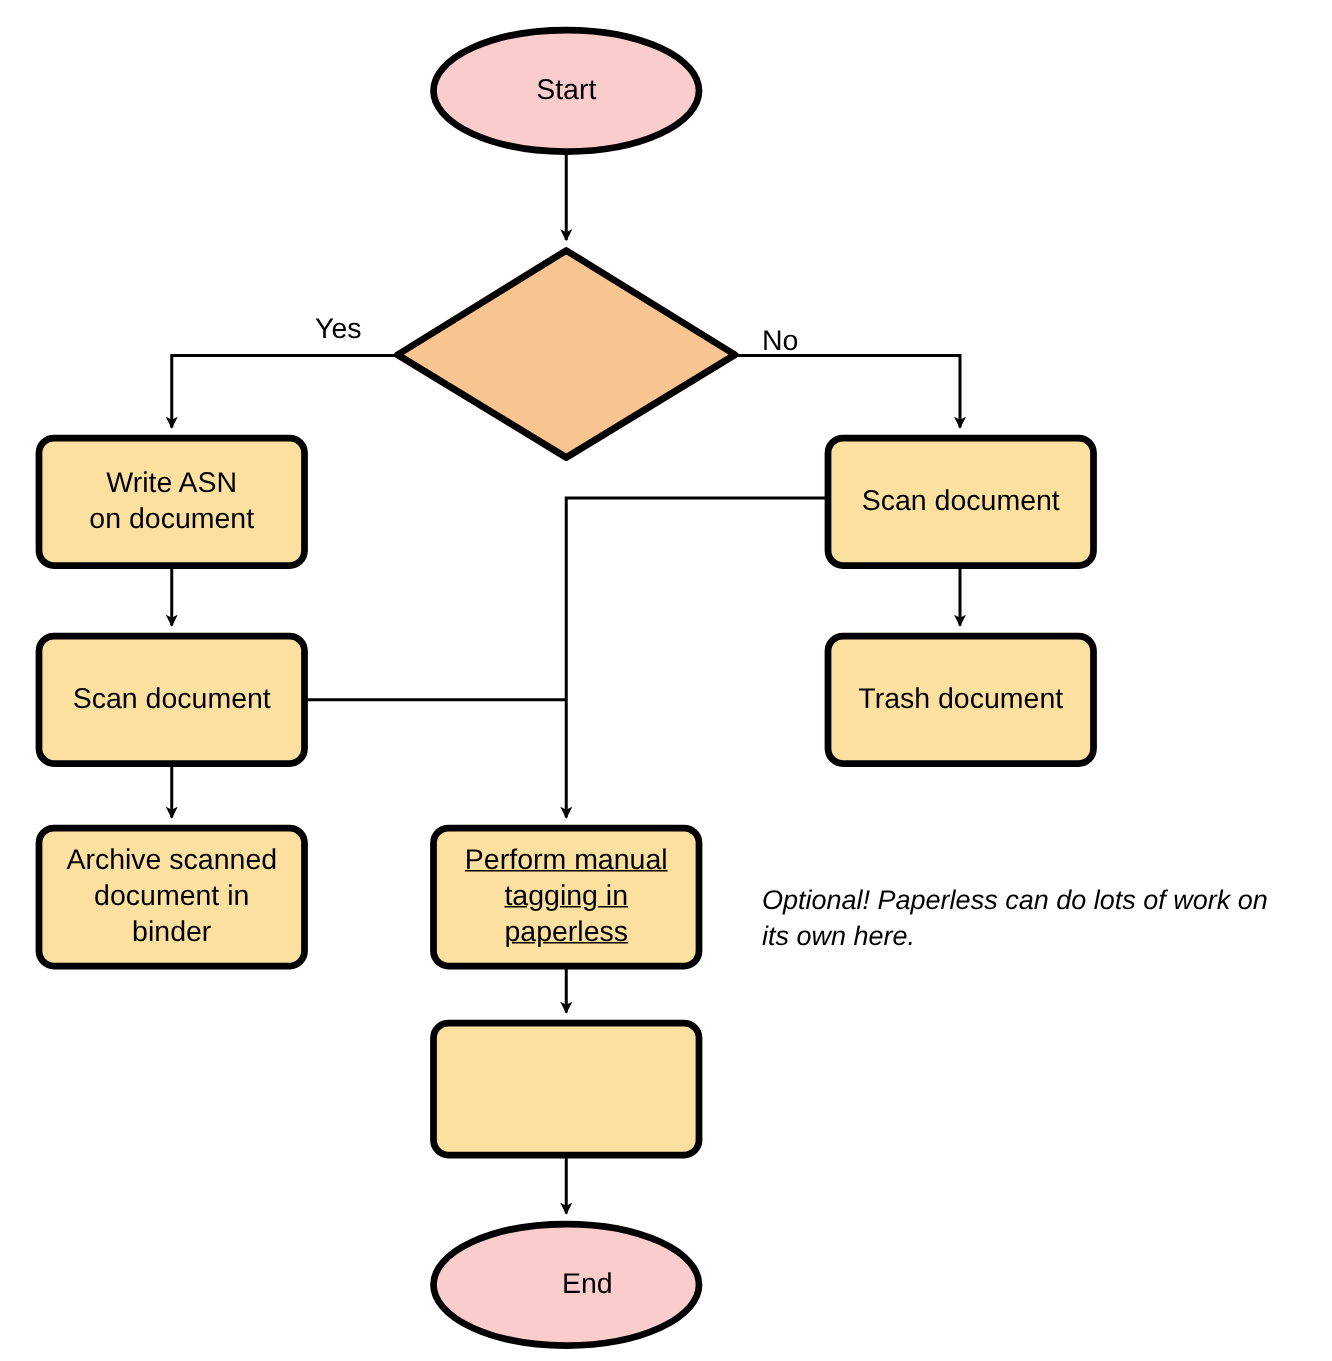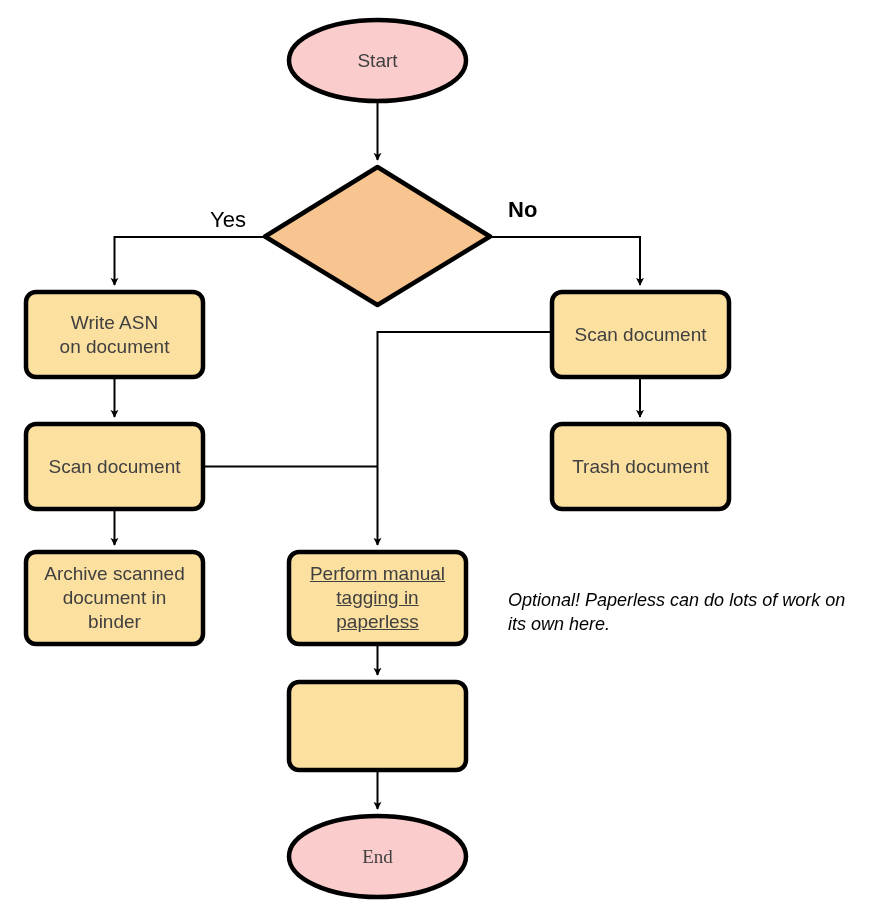--- a/index.html
+++ b/index.html
@@ -21,30 +21,30 @@
     top: 0;
     width: 888px;
     height: 907px;
   }
   .node-label {
     position: absolute;
     display: flex;
     align-items: center;
     justify-content: center;
     text-align: center;
-    color: #404040;
+    color: #000000;
     font-size: 19px;
     line-height: 24px;
     white-space: pre-line;
     pointer-events: none;
   }
   .edge-label {
     position: absolute;
     color: #000000;
-    font-size: 22px;
+    font-size: 19px;
     line-height: 20px;
     white-space: nowrap;
   }
   .note-text {
     position: absolute;
     color: #000000;
     font-size: 18px;
     line-height: 24px;
     font-style: italic;
     white-space: pre-line;
@@ -124,22 +124,22 @@
 
   <div class="node-label" style="left:552px; top:292px; width:177px; height:85px;">Scan document</div>
 
   <div class="node-label" style="left:552px; top:424px; width:177px; height:85px;">Trash document</div>
 
   <div class="node-label" style="left:289px; top:552px; width:177px; height:92px;text-decoration:underline;">Perform manual
 tagging in
 paperless</div>
 
 
-  <div class="node-label" style="left:289px; top:816px; width:177px; height:81px;font-family:Liberation Serif, serif;">End</div>
+  <div class="node-label" style="left:303px; top:816px; width:177px; height:81px;">End</div>
 
   <div class="edge-label" style="left:210px; top:210px;">Yes</div>
 
-  <div class="edge-label" style="left:508px; top:200px;font-weight:bold;">No</div>
+  <div class="edge-label" style="left:508px; top:218px;">No</div>
 
   <div class="note-text" style="left:484px; top:588px; width:400px;">Optional! Paperless can do lots of work on
 its own here.</div>
 
 </div>
 
 </body></html>

